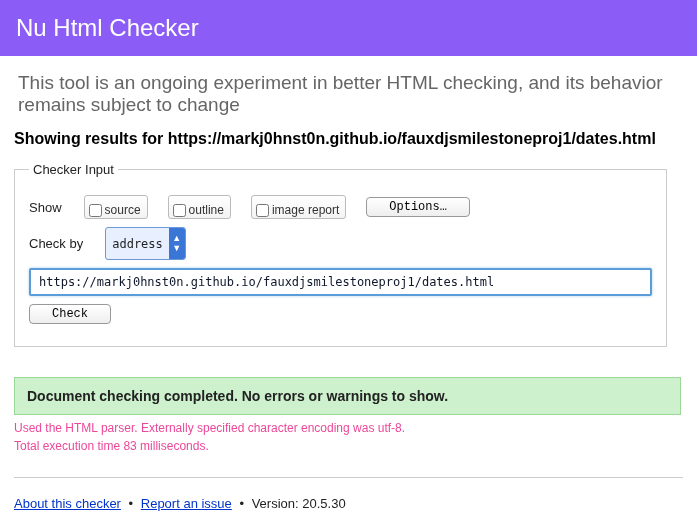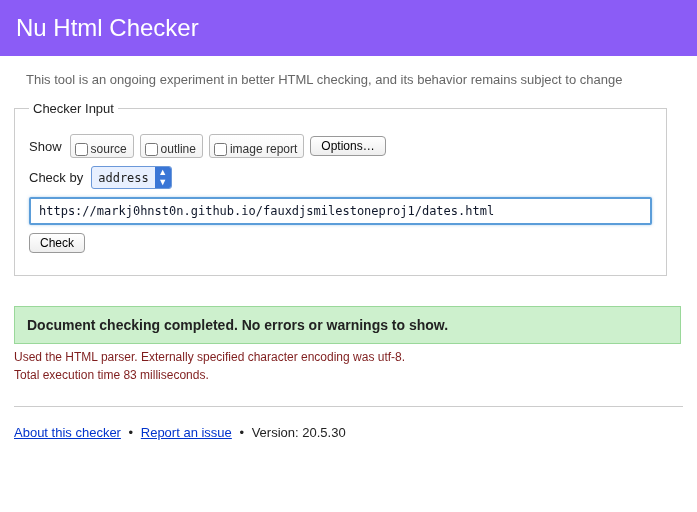--- a/index.html
+++ b/index.html
@@ -17,69 +17,69 @@
     padding: 14px 16px;
   }
   .header h1 {
     margin: 0;
     font-size: 24px;
     font-weight: normal;
   }
   .content { padding: 10px 14px 0 14px; }
   .intro {
     color: #666;
-    margin: 6px 0 14px 12px;
-    font-size: 13px;
+    margin: 6px 0 14px 4px;
+    font-size: 19px;
   }
   .results-heading {
     font-size: 16px;
     font-weight: bold;
     margin: 0 0 14px 0;
     color: #000;
   }
   fieldset {
     border: 1px solid #ccc;
     padding: 10px 14px 14px 14px;
     margin: 0 16px 30px 0;
   }
   legend {
     padding: 0 4px;
     font-size: 13px;
     color: #222;
   }
-  .row { margin: 8px 0; display: flex; align-items: center; flex-wrap: wrap; gap: 6px; }
+  .row { margin: 8px 0; display: flex; align-items: center; flex-wrap: wrap; gap: 20px; }
   .row-label { margin-right: 2px; }
   .cb-group {
     border: 1px solid #bbb;
     border-radius: 3px;
     padding: 7px 6px 1px 4px;
     display: inline-flex;
     align-items: center;
     gap: 3px;
     font-size: 12px;
     background: linear-gradient(#fff, #f3f3f3);
     color: #333;
   }
   .cb-group input { margin: 0; }
   .btn {
     border: 1px solid #999;
     border-radius: 4px;
-    padding: 2px 10px;
+    padding: 2px 22px;
     font-size: 12px;
     background: linear-gradient(#fff, #eee);
     cursor: pointer;
-    font-family: Liberation Sans, sans-serif;
+    font-family: Liberation Mono, monospace;
   }
   .select-wrap {
     display: inline-flex;
     align-items: center;
     background: #e8f0ff;
     border: 1px solid #6b98d9;
     border-radius: 3px;
-    height: 23px;
+    height: 33px;
     overflow: hidden;
   }
   .select-wrap .sel-val {
     padding: 0 6px;
     font-size: 12px;
     font-family: Menlo, Consolas, monospace;
     color: #222;
   }
   .select-wrap .sel-btn {
     background: #3a76d6;
@@ -109,21 +109,21 @@
     background: #cdf0cd;
     border: 1px solid #9ad89a;
     padding: 10px 12px;
     margin: 0 16px 6px 14px;
     font-weight: bold;
     color: #222;
     font-size: 14px;
   }
   .meta-line {
     font-size: 12px;
-    color: #7f1d1d;
+    color: #ec4899;
     margin: 4px 14px;
   }
   hr.divider {
     border: none;
     border-top: 1px solid #ccc;
     margin: 24px 14px 18px 14px;
   }
   .footer {
     padding: 0 14px 20px 14px;
     font-size: 13px;
@@ -133,20 +133,21 @@
 </style>
 </head>
 <body>
 
 <div class="header">
   <h1>Nu Html Checker</h1>
 </div>
 
 <div class="content">
   <p class="intro">This tool is an ongoing experiment in better HTML checking, and its behavior remains subject to change</p>
+  <h2 class="results-heading">Showing results for https://markj0hnst0n.github.io/fauxdjsmilestoneproj1/dates.html</h2>
 
   <fieldset>
     <legend>Checker Input</legend>
 
     <div class="row">
       <span class="row-label">Show</span>
       <label class="cb-group">
         <input type="checkbox" style="">
         <span>source</span>
       </label>

